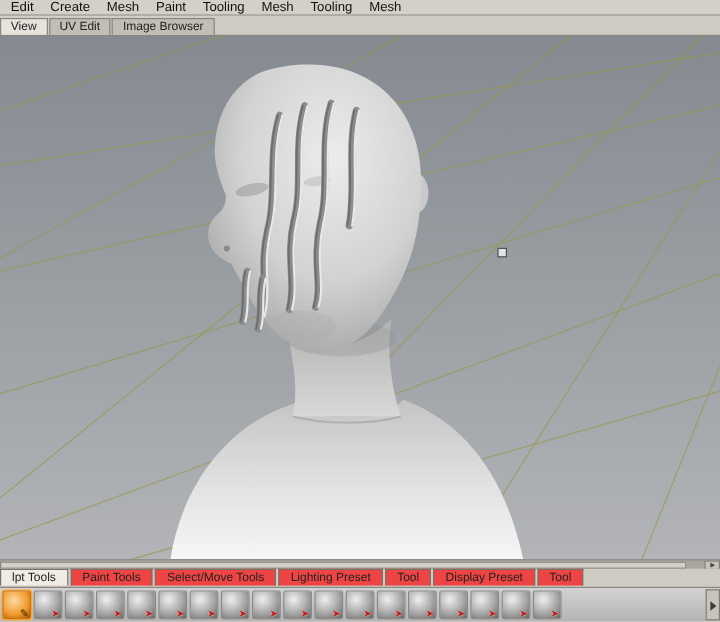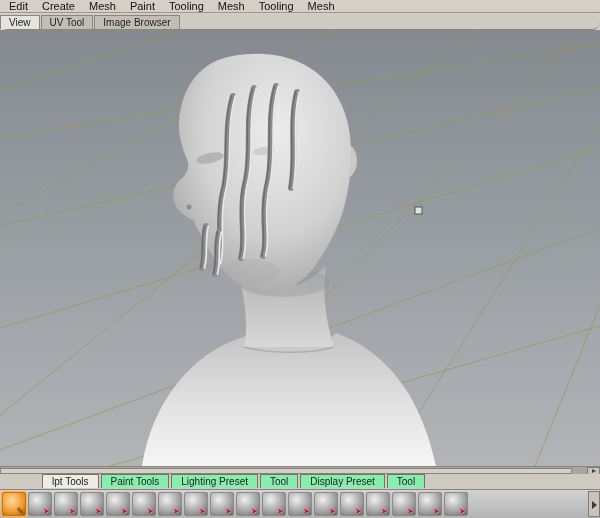--- a/index.html
+++ b/index.html
@@ -12,21 +12,21 @@
   .menubar{
     position:absolute;top:0;left:0;width:600px;height:13px;
     background:#d4d0c8;border-bottom:1px solid #9a968e;
     display:flex;align-items:flex-start;font-size:11px;padding-left:2px;box-sizing:border-box;
   }
   .menu-item{padding:0 7px;line-height:13px;color:#111;cursor:default;white-space:nowrap;}
   
   .tabbar{
     position:absolute;top:14px;left:0;width:600px;height:16px;
     background:#cfcbc3;display:flex;align-items:flex-end;
-    border-bottom:1px solid #8a867e;box-sizing:border-box;border-radius:8px;
+    border-bottom:1px solid #8a867e;box-sizing:border-box;
   }
   .vtab{
     font-size:10px;height:13px;line-height:13px;padding:0 8px;margin-right:1px;
     background:#c2beb6;border:1px solid #8a867e;border-bottom:none;
     color:#222;white-space:nowrap;cursor:default;
   }
   .vtab.active{background:#e6e3dc;}
   
   .viewport{
     position:absolute;top:30px;left:0;width:600px;height:436px;
@@ -52,25 +52,24 @@
   }
   .hscroll-btn::after{
     content:"";position:absolute;left:4px;top:1px;
     border-left:4px solid #444;border-top:2px solid transparent;border-bottom:2px solid transparent;
   }
   
   .tooltabs{
     position:absolute;top:474px;left:0;width:600px;height:16px;
     background:#cfcbc3;display:flex;align-items:flex-start;box-sizing:border-box;
     border-bottom:1px solid #8a867e;
-    padding-left:42px;
   }
   .ttab{
     font-size:10px;height:13px;line-height:13px;padding:0 9px;margin-right:2px;
-    background:#86efac;border:1px solid #76726a;border-bottom:none;
+    background:#ef4444;border:1px solid #76726a;border-bottom:none;
     color:#222;white-space:nowrap;cursor:default;
   }
   .ttab.active{background:#efece5;}
   
   .tray{
     position:absolute;top:490px;left:0;width:600px;height:28px;
     background:linear-gradient(#d2d2d2,#b4b4b4);
     display:flex;align-items:center;gap:2px;padding-left:2px;box-sizing:border-box;
   }
   .tool-icon{
@@ -105,21 +104,21 @@
   <span class="menu-item">Mesh</span>
   <span class="menu-item">Paint</span>
   <span class="menu-item">Tooling</span>
   <span class="menu-item">Mesh</span>
   <span class="menu-item">Tooling</span>
   <span class="menu-item">Mesh</span>
 </div>
 
 <div class="tabbar">
   <span class="vtab active">View</span>
-  <span class="vtab">UV Tool</span>
+  <span class="vtab">UV Edit</span>
   <span class="vtab">Image Browser</span>
 </div>
 
 <div class="viewport">
   <svg width="600" height="436" viewBox="0 0 600 436">
     <defs>
       <radialGradient id="headG" cx="58%" cy="32%" r="78%">
         <stop offset="0%" stop-color="#ececec"></stop>
         <stop offset="55%" stop-color="#d2d2d2"></stop>
         <stop offset="100%" stop-color="#9e9e9e"></stop>
@@ -212,20 +211,21 @@
 </div>
 
 <div class="hscroll">
   <div class="hscroll-thumb"></div>
   <div class="hscroll-btn"></div>
 </div>
 
 <div class="tooltabs">
   <span class="ttab active">lpt Tools</span>
   <span class="ttab">Paint Tools</span>
+  <span class="ttab">Select/Move Tools</span>
   <span class="ttab">Lighting Preset</span>
   <span class="ttab">Tool</span>
   <span class="ttab">Display Preset</span>
   <span class="ttab">Tool</span>
 </div>
 
 <div class="tray">
     <div class="tool-icon selected"></div>
     <div class="tool-icon"></div>
     <div class="tool-icon"></div>

